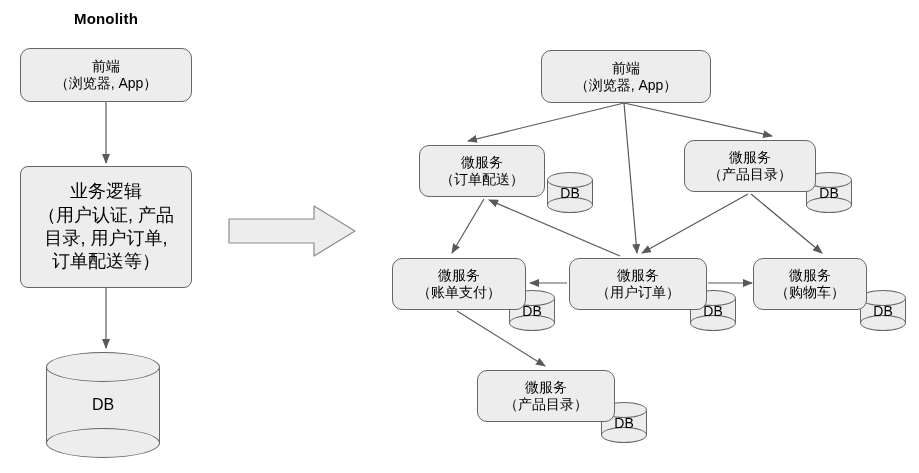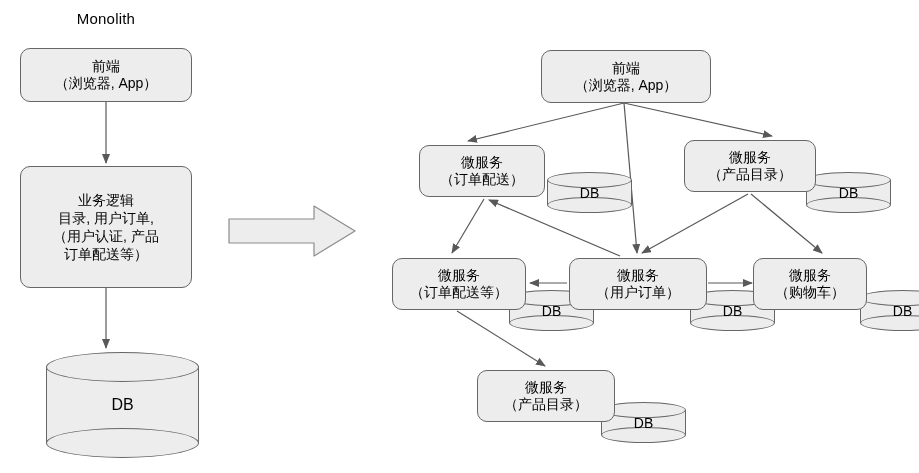--- a/index.html
+++ b/index.html
@@ -13,21 +13,21 @@
   #canvas {
     position: relative;
     width: 919px;
     height: 473px;
     background: #ffffff;
     overflow: hidden;
   }
   .section-title {
     position: absolute;
     font-size: 15px;
-    font-weight: normal;
+    font-weight: bold;
     color: #000000;
     letter-spacing: 0.2px;
     white-space: nowrap;
     text-align: center;
   }
   
   .node {
     position: absolute;
     box-sizing: border-box;
     background: #ededed;
@@ -40,27 +40,26 @@
     color: #000000;
     line-height: 1.18;
     z-index: 3;
   }
   .node .ln {
     display: block;
     white-space: nowrap;
   }
   .node.small { font-size: 14px; }
   .node.mono  { font-size: 14px; }
-  .node.biz   { font-size: 14px; line-height: 1.3; }
+  .node.biz   { font-size: 18px; line-height: 1.3; border-radius: 8px; }
 
   
   .db {
     position: absolute;
     z-index: 2;
-    padding-left: 39px;
   }
   .db .cyl-body {
     position: absolute;
     left: 0;
     right: 0;
     top: 8px;
     bottom: 8px;
     background: #ededed;
     border-left: 1.2px solid #666666;
     border-right: 1.2px solid #666666;
@@ -146,22 +145,22 @@
 
   <div class="section-title" style="left:22px;top:10px;width:168px;">Monolith</div>
 
   <div class="node mono" style="left:20px;top:48px;width:172px;height:54px;">
     <span class="ln">前端</span>
     <span class="ln">（浏览器, App）</span>
   </div>
 
   <div class="node biz" style="left:20px;top:166px;width:172px;height:122px;">
     <span class="ln">业务逻辑</span>
+    <span class="ln">（用户认证, 产品</span>
     <span class="ln">目录, 用户订单,</span>
-    <span class="ln">（用户认证, 产品</span>
     <span class="ln">订单配送等）</span>
   </div>
 
   <div class="db big" style="left:46px;top:352px;width:114px;height:106px;">
     <div class="cyl-body"></div>
     <div class="cyl-bot"></div>
     <div class="cyl-top"></div>
     <div class="cyl-label">DB</div>
   </div>
 
@@ -193,21 +192,21 @@
   </div>
 
   <div class="db" style="left:509px;top:290px;width:46px;height:41px;">
     <div class="cyl-body"></div>
     <div class="cyl-bot"></div>
     <div class="cyl-top"></div>
     <div class="cyl-label">DB</div>
   </div>
   <div class="node small" style="left:392px;top:258px;width:134px;height:52px;">
     <span class="ln">微服务</span>
-    <span class="ln">（订单配送等）</span>
+    <span class="ln">（账单支付）</span>
   </div>
 
   <div class="db" style="left:690px;top:290px;width:46px;height:41px;">
     <div class="cyl-body"></div>
     <div class="cyl-bot"></div>
     <div class="cyl-top"></div>
     <div class="cyl-label">DB</div>
   </div>
   <div class="node small" style="left:569px;top:258px;width:138px;height:52px;">
     <span class="ln">微服务</span>

